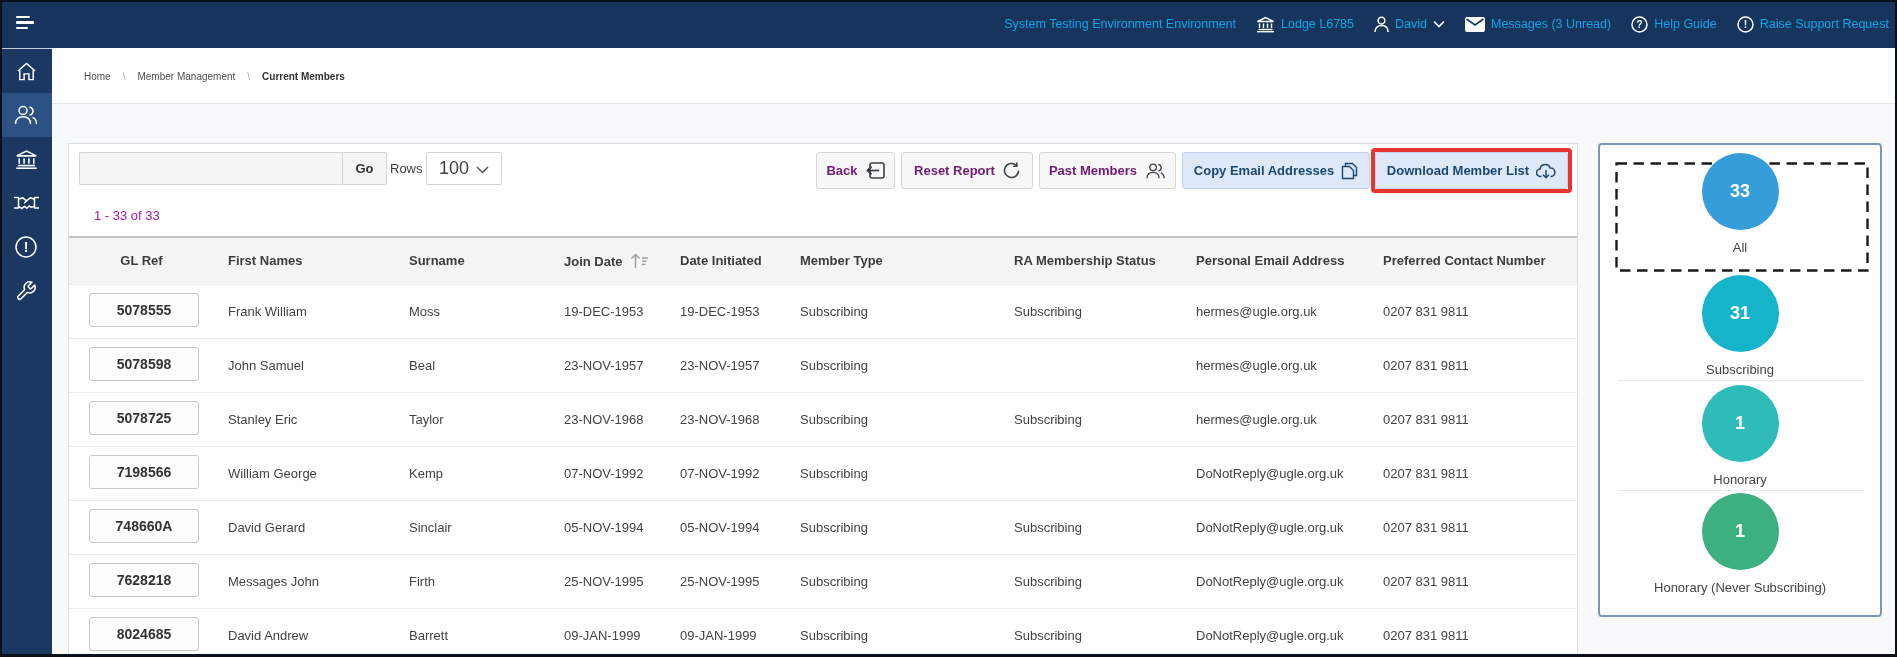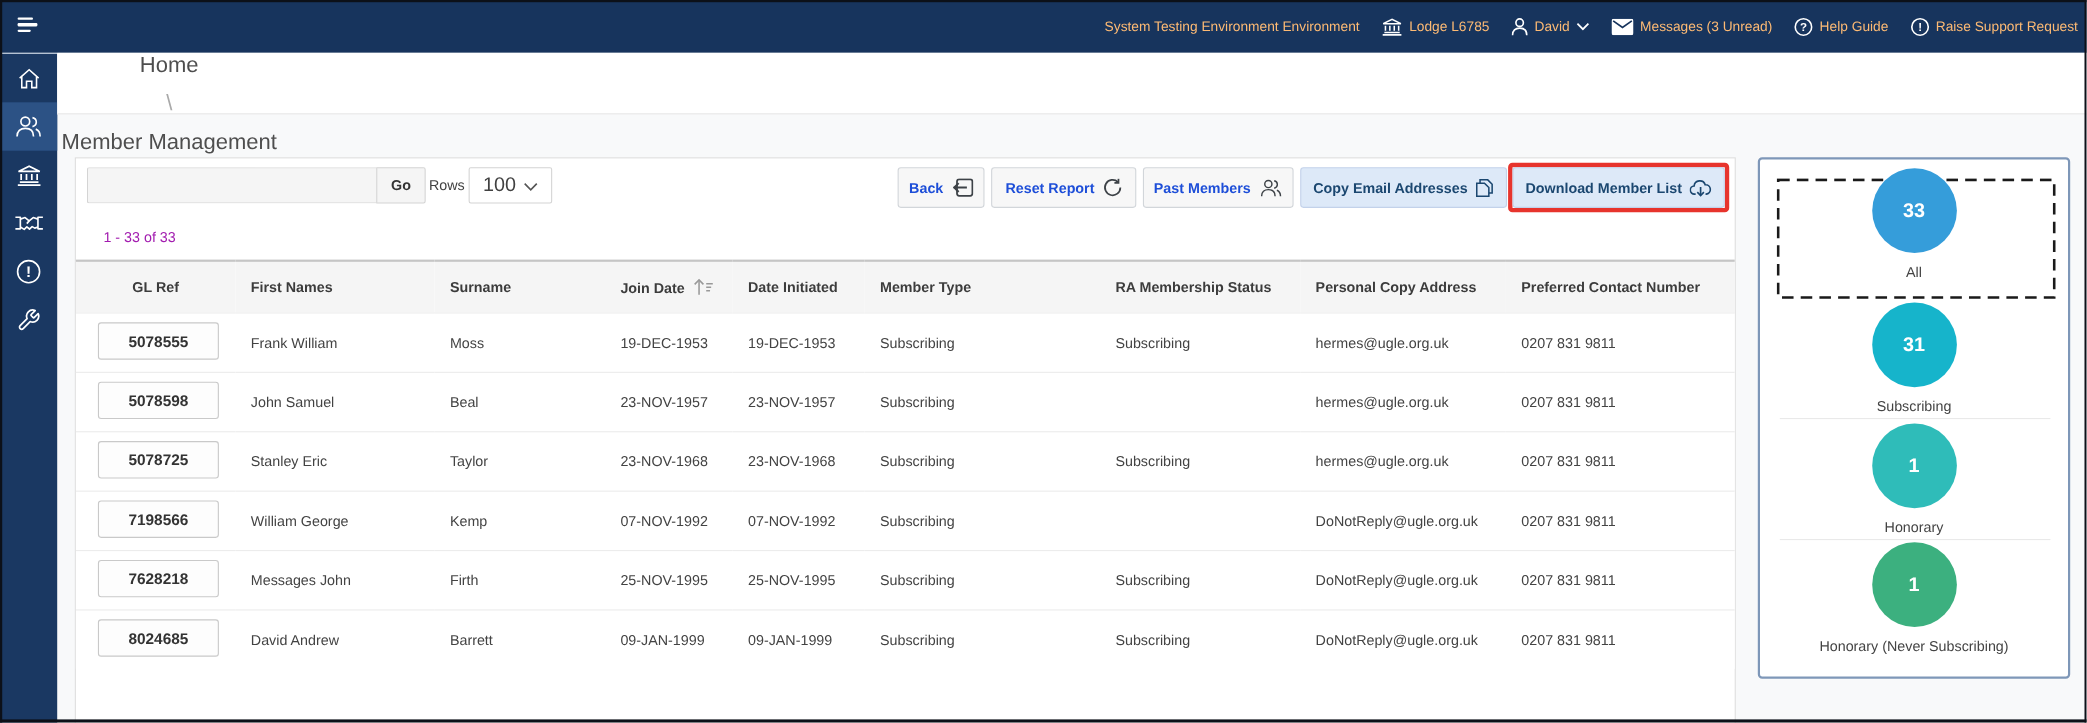--- a/index.html
+++ b/index.html
@@ -7,45 +7,45 @@
 body { font-family:"Liberation Sans", sans-serif; position:relative; background:#f8f9fa; }
 .abs { position:absolute; }
 
 
 .topbar { position:absolute; left:0; top:0; width:1897px; height:48px; background:#17345d; }
 .hamb { position:absolute; left:16px; top:16px; }
 .hamb div { height:2.3px; background:#fff; border-radius:1px; margin-bottom:3.2px; }
 .hamb .l1 { width:14px; }
 .hamb .l2 { width:18px; }
 .hamb .l3 { width:12px; }
-.tb-right { position:absolute; right:8px; top:0; height:48px; display:flex; align-items:center; gap:20px; color:#fdba74; font-size:12.5px; white-space:nowrap; }
+.tb-right { position:absolute; right:8px; top:0; height:48px; display:flex; align-items:center; gap:20px; color:#0ea5e9; font-size:12.5px; white-space:nowrap; }
 .tb-item { display:flex; align-items:center; gap:6px; }
 .tb-item svg { display:block; }
 
 
 .sidebar { position:absolute; left:0; top:48px; width:52px; height:609px; background:#1a3862; border-top:1px solid #c7d2e0; }
 .snav { position:absolute; left:0; top:0; width:52px; }
 .sitem { width:52px; height:44px; display:flex; align-items:center; justify-content:center; }
 .sitem.sel { background:#2c5285; }
 .sitem svg { display:block; }
 
 
 .crumbbar { position:absolute; left:52px; top:48px; width:1845px; height:56px; background:#fff; border-bottom:1px solid #e6e6e6; }
-.crumb { position:absolute; left:4px; top:0; height:56px; display:flex; align-items:center; gap:12px; font-size:20px; color:#4e4e4e;flex-direction:column; }
+.crumb { position:absolute; left:32px; top:0; height:56px; display:flex; align-items:center; gap:12px; font-size:10px; color:#4e4e4e; }
 .crumb .sep { color:#a9a9a9; }
 .crumb .cur { color:#333; font-weight:bold; }
 
 
 .card { position:absolute; left:68px; top:143px; width:1510px; height:560px; background:#fff; border:1px solid #dedede; }
 .sinput { position:absolute; left:10px; top:8px; width:263px; height:33px; background:#f5f5f5; border:1px solid #d4d4d4; border-right:none; border-radius:2px 0 0 2px; }
 .gobtn { position:absolute; left:273px; top:8px; width:45px; height:33px; background:#f5f5f5; border:1px solid #d4d4d4; border-radius:0 2px 2px 0; font-weight:bold; font-size:13px; color:#333; display:flex; align-items:center; justify-content:center; }
 .rowslbl { position:absolute; left:321px; top:8px; height:33px; display:flex; align-items:center; font-size:13px; color:#414141; }
 .rowssel { position:absolute; left:357px; top:8px; width:76px; height:33px; background:#fff; border:1px solid #d4d4d4; border-radius:2px; font-size:18px; color:#414141; display:flex; align-items:center; padding-left:12px; }
 .rowssel svg { position:absolute; right:12px; top:13px; }
-.btn { position:absolute; top:8px; height:37px; background:#f7f7f7; border:1px solid #d2d6da; border-radius:3px; display:flex; align-items:center; justify-content:center; gap:8px; font-size:13px; font-weight:bold; color:#1d4ed8; white-space:nowrap; }
+.btn { position:absolute; top:8px; height:37px; background:#f7f7f7; border:1px solid #d2d6da; border-radius:3px; display:flex; align-items:center; justify-content:center; gap:8px; font-size:13px; font-weight:bold; color:#701a75; white-space:nowrap; }
 .btn.blue { background:#dde9f8; border-color:#c3d2ea; color:#1b4770; }
 .btn svg { display:block; }
 .redwrap { position:absolute; left:1302px; top:4px; width:201px; height:45px; border:4px solid #e7342d; border-radius:4px; }
 .redwrap .btn { position:relative; left:0; top:0; width:100%; height:100%; }
 .pag { position:absolute; left:25px; top:64px; font-size:13px; color:#a21caf; }
 
 
 table.rep { position:absolute; left:0px; top:92px; width:1508px; border-collapse:collapse; table-layout:fixed; }
 table.rep th { border-top:2px solid #c5c5c5; height:47px; font-size:13px; color:#3c3c3c; text-align:left; padding:0 0 0 14px; font-weight:bold; background:#f5f5f5; }
 table.rep td { height:54px; border-top:1px solid #ececec; font-size:13px; color:#434343; padding:0 0 0 14px; background:#fff; }
@@ -247,21 +247,21 @@
       <th>Join Date<svg class="sorticon" width="20" height="16" viewBox="0 0 20 16" fill="none" stroke="#999" stroke-width="1.4">
               <path d="M5.5 15 V2"></path>
               <path d="M1.5 5.5 L5.5 1.5 L9.5 5.5"></path>
               <path d="M12 5 H18"></path>
               <path d="M12 8.2 H16.5"></path>
               <path d="M12 11.4 H15.5"></path>
             </svg></th>
       <th>Date Initiated</th>
           <th>Member Type</th>
           <th>RA Membership Status</th>
-          <th>Personal Copy Address</th>
+          <th>Personal Email Address</th>
           <th>Preferred Contact Number</th>
     </tr>
     <tr>
           <td class="c1"><span class="glref">5078555</span></td>
           <td>Frank William</td>
           <td>Moss</td>
           <td>19-DEC-1953</td>
           <td>19-DEC-1953</td>
           <td>Subscribing</td>
           <td>Subscribing</td>
@@ -291,20 +291,31 @@
           <td>0207 831 9811</td>
         </tr>
     <tr>
           <td class="c1"><span class="glref">7198566</span></td>
           <td>William George</td>
           <td>Kemp</td>
           <td>07-NOV-1992</td>
           <td>07-NOV-1992</td>
           <td>Subscribing</td>
           <td></td>
+          <td>DoNotReply@ugle.org.uk</td>
+          <td>0207 831 9811</td>
+        </tr>
+    <tr>
+          <td class="c1"><span class="glref">748660A</span></td>
+          <td>David Gerard</td>
+          <td>Sinclair</td>
+          <td>05-NOV-1994</td>
+          <td>05-NOV-1994</td>
+          <td>Subscribing</td>
+          <td>Subscribing</td>
           <td>DoNotReply@ugle.org.uk</td>
           <td>0207 831 9811</td>
         </tr>
     <tr>
           <td class="c1"><span class="glref">7628218</span></td>
           <td>Messages John</td>
           <td>Firth</td>
           <td>25-NOV-1995</td>
           <td>25-NOV-1995</td>
           <td>Subscribing</td>

